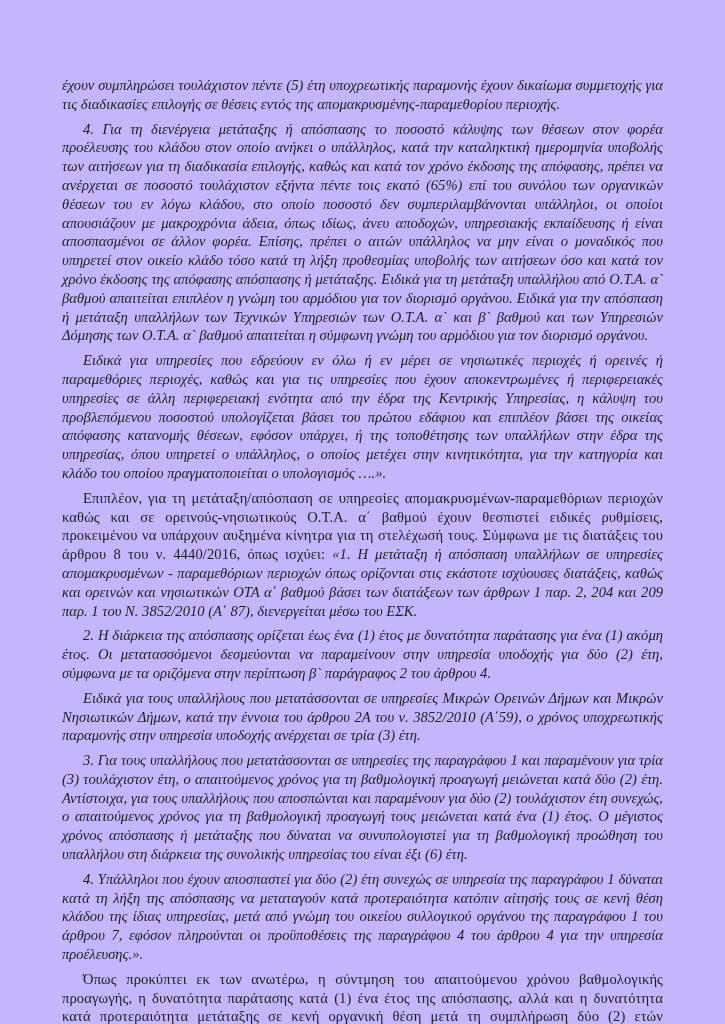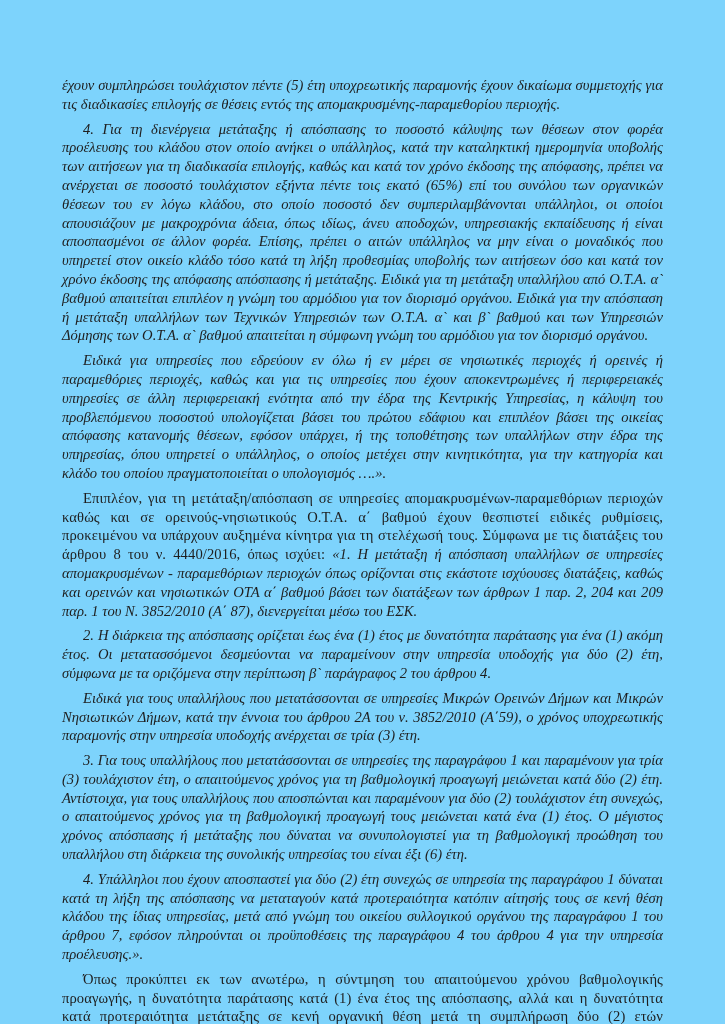--- a/index.html
+++ b/index.html
@@ -9,21 +9,21 @@
   }
   body {
     width: 725px;
     height: 1024px;
     position: relative;
     overflow: hidden;
   }
   .page {
     position: absolute;
     inset: 0;
-    background: #7dd3fc;
+    background: #c4b5fd;
   }
   .textblock {
     position: absolute;
     left: 62px;
     top: 76px;
     width: 601px;
     text-align: justify;
     font-family: "Liberation Serif", "DejaVu Serif", serif;
     font-size: 14.6px;
     line-height: 18.8px;

